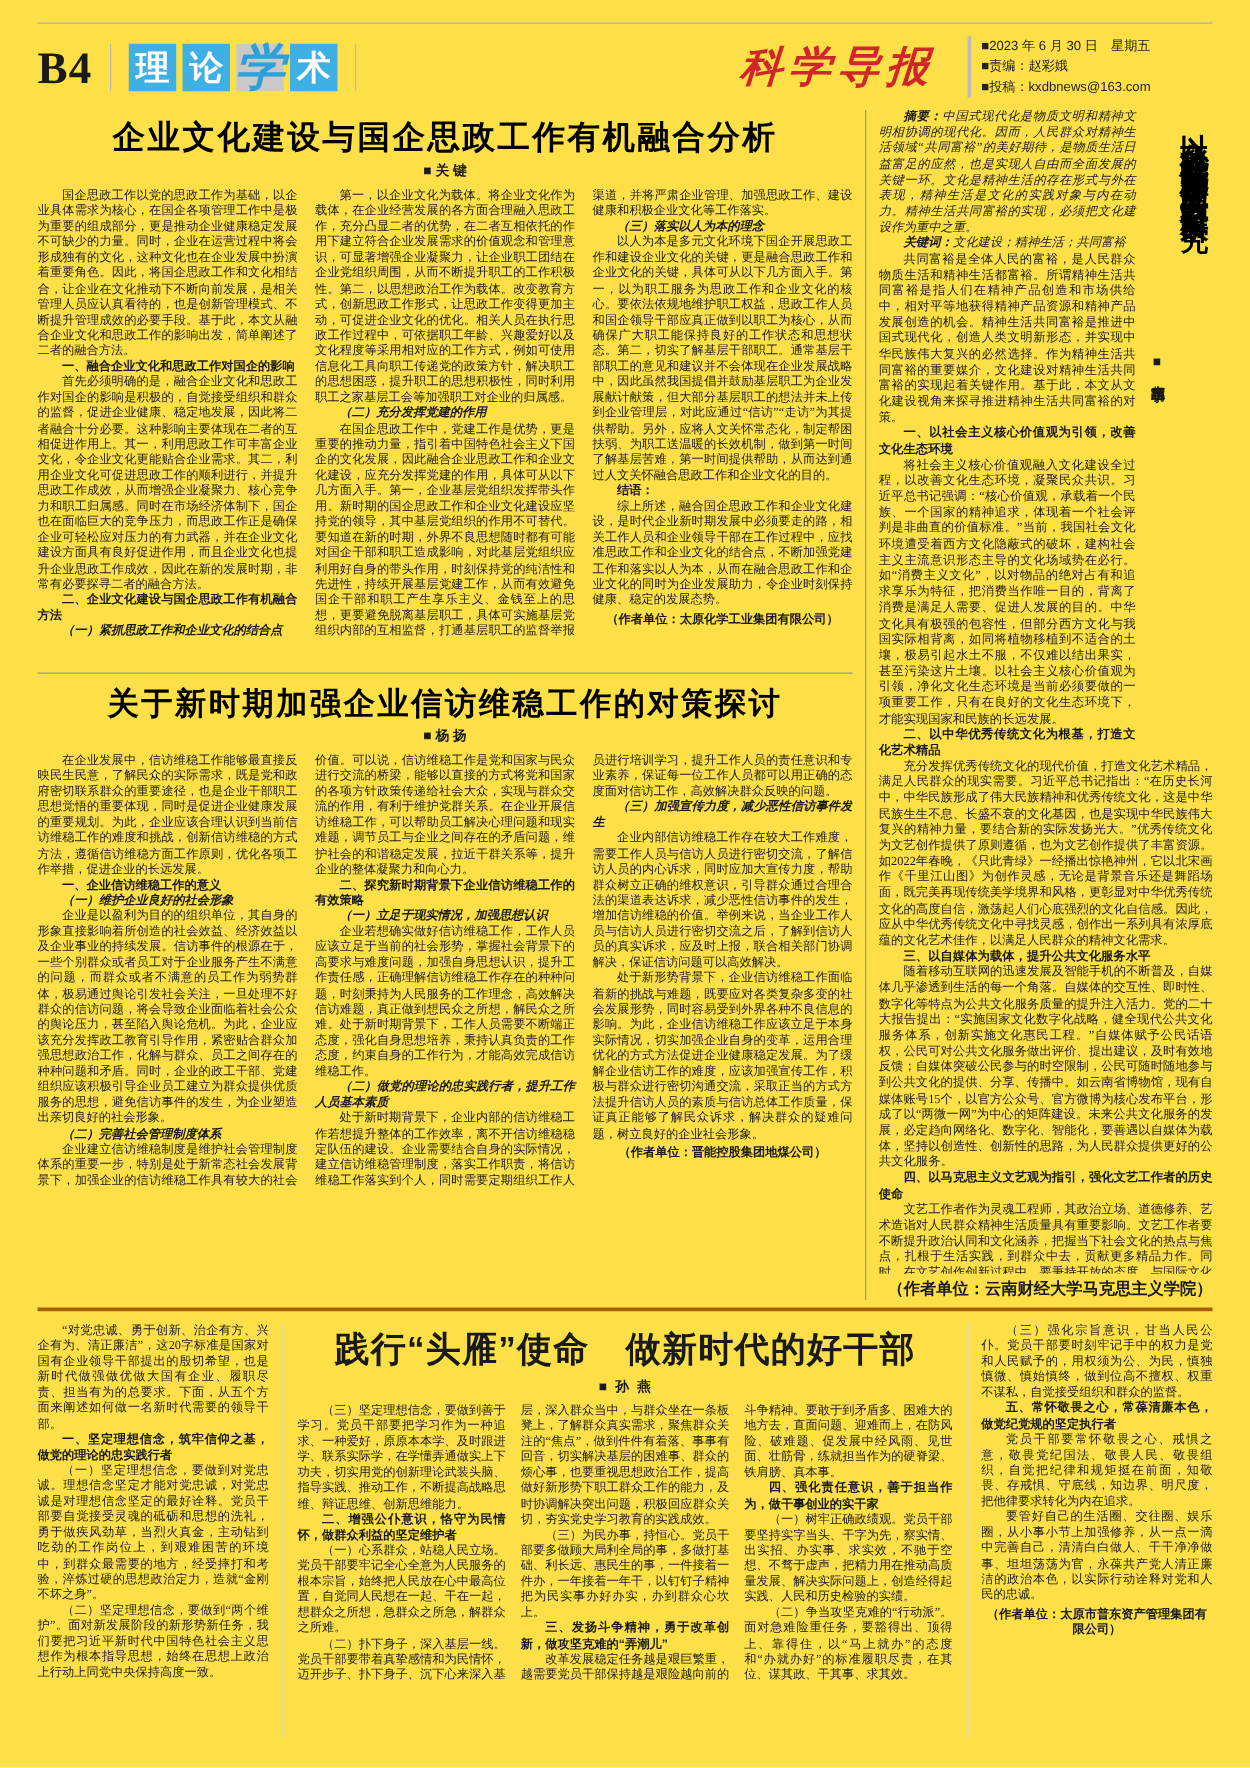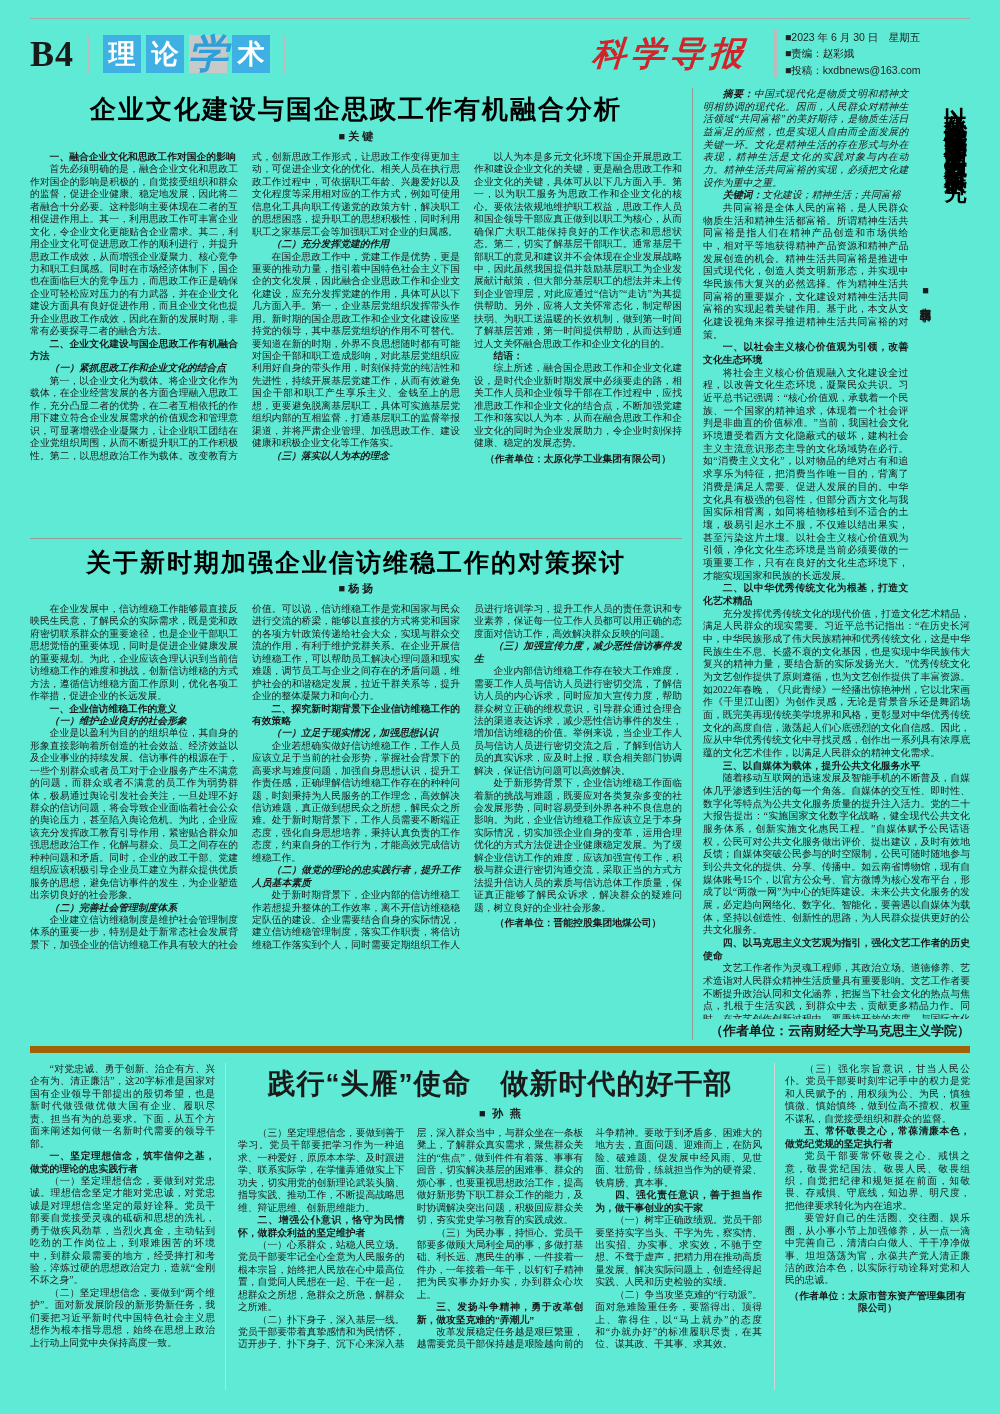--- a/index.html
+++ b/index.html
@@ -1,18 +1,18 @@
 <!DOCTYPE html>
 <html><head>
 <meta charset="utf-8">
 <style>
   * { margin:0; padding:0; box-sizing:border-box; }
   html,body { background:#e8e8e8; }
   .page {
-    width:1000px; height:1414px; margin:0 auto; background:#5eead4;
+    width:1000px; height:1414px; margin:0 auto; background:#fde047;
     padding:18px 30px 22px 30px; overflow:hidden;
     font-family:"Liberation Serif","DejaVu Serif",serif; color:#1a1a1a;
   }
   
   .hdr { border-top:1px solid #aaa; padding-top:8px; height:62px; display:flex; align-items:center; }
   .hdr-left { display:flex; align-items:center; }
   .edition { font-size:36px; font-weight:bold; letter-spacing:1px; padding-right:14px; }
   .logo { display:flex; gap:5px; padding:0 14px; border-left:1px solid #bbb; border-right:1px solid #bbb; align-items:center; }
   .logo-box { width:38px; height:38px; background:#3fb0e4; color:#fff; display:flex; align-items:center; justify-content:center;
               font-family:"Liberation Sans","DejaVu Sans",sans-serif; font-weight:bold; font-size:27px; }
@@ -38,21 +38,21 @@
   .b-abs { text-indent:2em; font-style:italic; }
   .b-kw  { text-indent:2em; font-style:italic; }
   .b-attr{ text-align:center; font-weight:bold; margin-top:3px; }
   
   .ra-body { flex:1; overflow:hidden; text-align:justify; font-size:9.9px; line-height:1.28; }
   .vt { float:right; height:488px; writing-mode:vertical-rl; margin:0 0 8px 10px; }
   .vt-title { font-family:"Liberation Sans","DejaVu Sans",sans-serif; font-weight:bold; font-size:23px; letter-spacing:4px; color:#000; }
   .vt-byline { font-size:11px; font-family:"Liberation Sans","DejaVu Sans",sans-serif; font-weight:bold; padding-top:196px; margin-block-start:8px; }
   .ra-attr { text-align:right; font-weight:bold; font-size:13px; padding-top:3px; }
   
-  .bottom { border-top:7px solid #a16207; margin-top:6px; padding-top:10px; height:344px; display:flex; gap:12px; }
+  .bottom { border-top:3px solid #a16207; margin-top:6px; padding-top:10px; height:344px; display:flex; gap:12px; }
   .b-col { width:186px; font-size:9.8px; line-height:1.27; text-align:justify; overflow:hidden; }
   .b-col-left  { border-right:1px solid #d5d5d5; padding-right:10px; width:196px; }
   .b-col-right { border-left:1px solid #d5d5d5; padding-left:10px; width:196px; }
   .b-mid { flex:1; display:flex; flex-direction:column; }
   .b-mid-title { text-align:center; font-family:"Liberation Sans","DejaVu Sans",sans-serif; font-weight:bold; font-size:28px; letter-spacing:1px; margin-top:2px; }
   .b-mid-byline { text-align:center; font-family:Liberation Mono, monospace; font-size:11px; font-weight:bold; margin:3px 0 6px 0; }
   .b-mid-body { flex:1; columns:3; column-gap:12px; font-size:9.8px; line-height:1.27; text-align:justify; overflow:hidden; }
 </style>
 </head>
 <body>
@@ -80,20 +80,21 @@
   </div>
 
   <div class="main">
 
     <div class="left-zone">
 
       <div class="art1">
         <div class="art-title">企业文化建设与国企思政工作有机融合分析</div>
         <div class="art-byline">■ 关 键</div>
         <div class="art-body">
+            <div class="b-p">国企思政工作以党的思政工作为基础，以企业具体需求为核心，在国企各项管理工作中是极为重要的组成部分，更是推动企业健康稳定发展不可缺少的力量。同时，企业在运营过程中将会形成独有的文化，这种文化也在企业发展中扮演着重要角色。因此，将国企思政工作和文化相结合，让企业在文化推动下不断向前发展，是相关管理人员应认真看待的，也是创新管理模式、不断提升管理成效的必要手段。基于此，本文从融合企业文化和思政工作的影响出发，简单阐述了二者的融合方法。</div>
             <div class="b-h">一、融合企业文化和思政工作对国企的影响</div>
             <div class="b-p">首先必须明确的是，融合企业文化和思政工作对国企的影响是积极的，自觉接受组织和群众的监督，促进企业健康、稳定地发展，因此将二者融合十分必要。这种影响主要体现在二者的互相促进作用上。其一，利用思政工作可丰富企业文化，令企业文化更能贴合企业需求。其二，利用企业文化可促进思政工作的顺利进行，并提升思政工作成效，从而增强企业凝聚力、核心竞争力和职工归属感。同时在市场经济体制下，国企也在面临巨大的竞争压力，而思政工作正是确保企业可轻松应对压力的有力武器，并在企业文化建设方面具有良好促进作用，而且企业文化也提升企业思政工作成效，因此在新的发展时期，非常有必要探寻二者的融合方法。</div>
             <div class="b-h">二、企业文化建设与国企思政工作有机融合方法</div>
             <div class="b-hk">（一）紧抓思政工作和企业文化的结合点</div>
             <div class="b-p">第一，以企业文化为载体。将企业文化作为载体，在企业经营发展的各方面合理融入思政工作，充分凸显二者的优势，在二者互相依托的作用下建立符合企业发展需求的价值观念和管理意识，可显著增强企业凝聚力，让企业职工团结在企业党组织周围，从而不断提升职工的工作积极性。第二，以思想政治工作为载体。改变教育方式，创新思政工作形式，让思政工作变得更加主动，可促进企业文化的优化。相关人员在执行思政工作过程中，可依据职工年龄、兴趣爱好以及文化程度等采用相对应的工作方式，例如可使用信息化工具向职工传递党的政策方针，解决职工的思想困惑，提升职工的思想积极性，同时利用职工之家基层工会等加强职工对企业的归属感。</div>
             <div class="b-hk">（二）充分发挥党建的作用</div>
             <div class="b-p">在国企思政工作中，党建工作是优势，更是重要的推动力量，指引着中国特色社会主义下国企的文化发展，因此融合企业思政工作和企业文化建设，应充分发挥党建的作用，具体可从以下几方面入手。第一，企业基层党组织发挥带头作用。新时期的国企思政工作和企业文化建设应坚持党的领导，其中基层党组织的作用不可替代。要知道在新的时期，外界不良思想随时都有可能对国企干部和职工造成影响，对此基层党组织应利用好自身的带头作用，时刻保持党的纯洁性和先进性，持续开展基层党建工作，从而有效避免国企干部和职工产生享乐主义、金钱至上的思想，更要避免脱离基层职工，具体可实施基层党组织内部的互相监督，打通基层职工的监督举报渠道，并将严肃企业管理、加强思政工作、建设健康和积极企业文化等工作落实。</div>
             <div class="b-hk">（三）落实以人为本的理念</div>
             <div class="b-p">以人为本是多元文化环境下国企开展思政工作和建设企业文化的关键，更是融合思政工作和企业文化的关键，具体可从以下几方面入手。第一，以为职工服务为思政工作和企业文化的核心。要依法依规地维护职工权益，思政工作人员和国企领导干部应真正做到以职工为核心，从而确保广大职工能保持良好的工作状态和思想状态。第二，切实了解基层干部职工。通常基层干部职工的意见和建议并不会体现在企业发展战略中，因此虽然我国提倡并鼓励基层职工为企业发展献计献策，但大部分基层职工的想法并未上传到企业管理层，对此应通过“信访”“走访”为其提供帮助。另外，应将人文关怀常态化，制定帮困扶弱、为职工送温暖的长效机制，做到第一时间了解基层苦难，第一时间提供帮助，从而达到通过人文关怀融合思政工作和企业文化的目的。</div>
             <div class="b-h">结语：</div>

